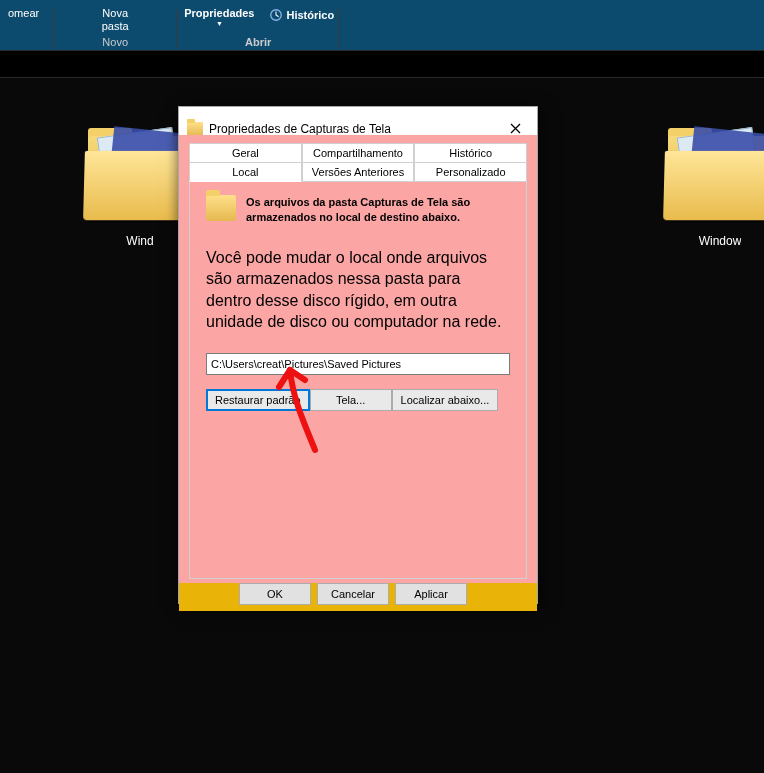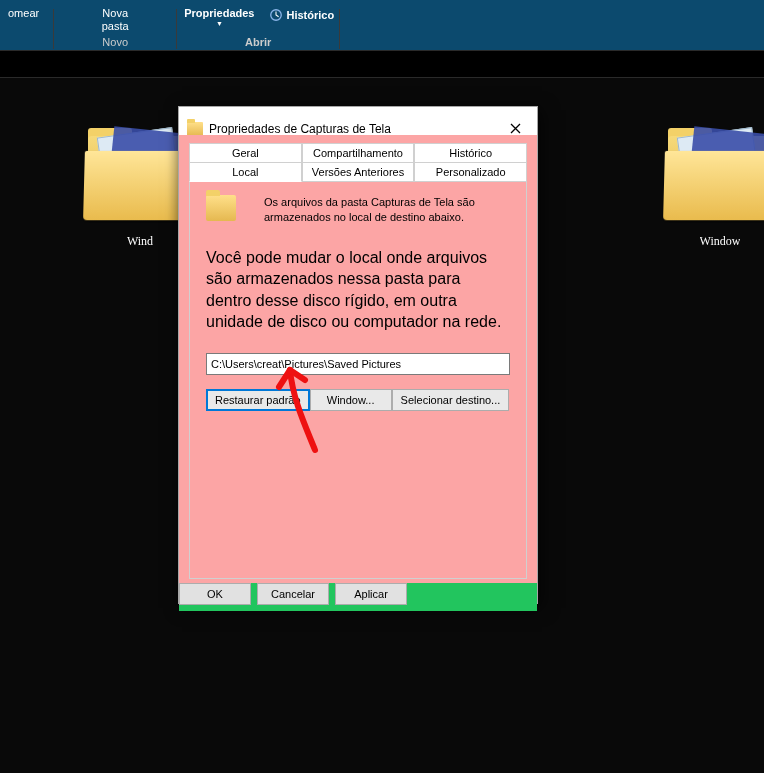--- a/index.html
+++ b/index.html
@@ -122,21 +122,21 @@
   }
   .folder-ic .front {
     position: absolute;
     left: 4px; top: 22px;
     width: 112px; height: 70px;
     background: linear-gradient(#ffe699, #e9bb4d);
     border-radius: 2px 2px 4px 4px;
     transform: perspective(300px) rotateX(8deg);
     box-shadow: 0 2px 3px rgba(0,0,0,.5);
   }
-  .folder-label { margin-top: 6px; text-align: center; white-space: nowrap; overflow: hidden; max-width: 120px; font-family: Liberation Serif, serif;}
+  .folder-label { margin-top: 6px; text-align: center; white-space: nowrap; overflow: hidden; max-width: 120px;}
   
   .dialog {
     position: absolute;
     left: 178px;
     top: 106px;
     width: 360px;
     height: 498px;
     background: #fff;
     border: 1px solid #a7a7a7;
     box-shadow: 4px 4px 16px rgba(0,0,0,.6), -2px 0 10px rgba(0,0,0,.2);
@@ -188,21 +188,21 @@
     z-index:2;
   }
   .tab-page {
     border:1px solid #d0d0d0;
     border-top:none;
     height: 398px;
     margin-top:-1px;
     padding: 14px 16px 10px 16px;
     position:relative;
   }
-  .desc-row { display:flex; gap:28px; }
+  .desc-row { display:flex; gap:10px;font-weight:bold; }
   .big-folder {
     width: 30px; height: 26px;
     background: linear-gradient(#ffe08a,#e5b850);
     border-radius: 2px;
     position: relative;
     flex-shrink:0;
   }
   .big-folder::before{
     content:""; position:absolute; left:0; top:-5px; width:14px; height:6px;
     background:#f3d168; border-radius:2px 2px 0 0;
@@ -231,23 +231,23 @@
     font-family: inherit;
     cursor: default;
     min-width: 82px;
   }
   .win-btn.focus {
     border: 2px solid #0078d7;
     padding: 0 7px;
   }
   .dlg-footer {
     height: 40px;
-    background:#22c55e;
+    background:#eab308;
     display:flex;
-    justify-content:flex-start;
+    justify-content:center;
     align-items:center;
     gap:6px;
     padding: 0 10px 6px 0;
   }
   .dlg-footer .win-btn { min-width: 72px; background:#e1e1e1; }
   
   .arrow {
     position: absolute;
     left: 275px;
     top: 355px;
@@ -354,22 +354,22 @@
     </div>
     <div class="tab-page">
       <div class="desc-row">
         <div class="big-folder"></div>
         <div class="desc-text">Os arquivos da pasta Capturas de Tela são armazenados no local de destino abaixo.</div>
       </div>
       <div class="desc2">Você pode mudar o local onde arquivos são armazenados nessa pasta para dentro desse disco rígido, em outra unidade de disco ou computador na rede.</div>
       <input class="path-input" value="C:\Users\creat\Pictures\Saved Pictures" style="">
       <div class="btn-row">
         <button class="win-btn focus">Restaurar padrão</button>
-        <button class="win-btn">Window...</button>
-        <button class="win-btn" style="min-width:98px;">Selecionar destino...</button>
+        <button class="win-btn">Tela...</button>
+        <button class="win-btn" style="min-width:98px;">Localizar abaixo...</button>
       </div>
     </div>
   </div>
   <div class="dlg-footer">
     <button class="win-btn">OK</button>
     <button class="win-btn">Cancelar</button>
     <button class="win-btn">Aplicar</button>
   </div>
 </div>
 

